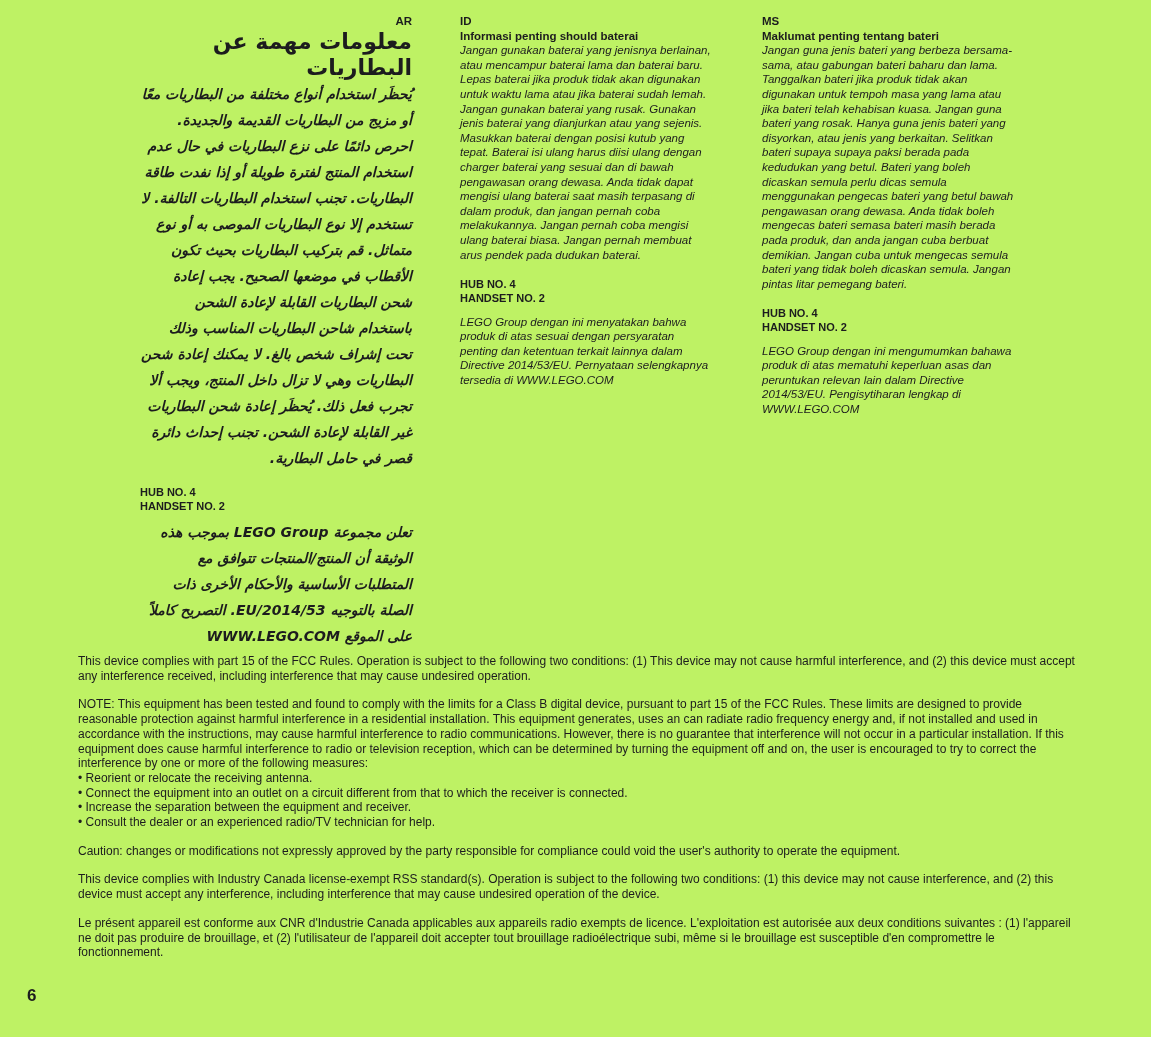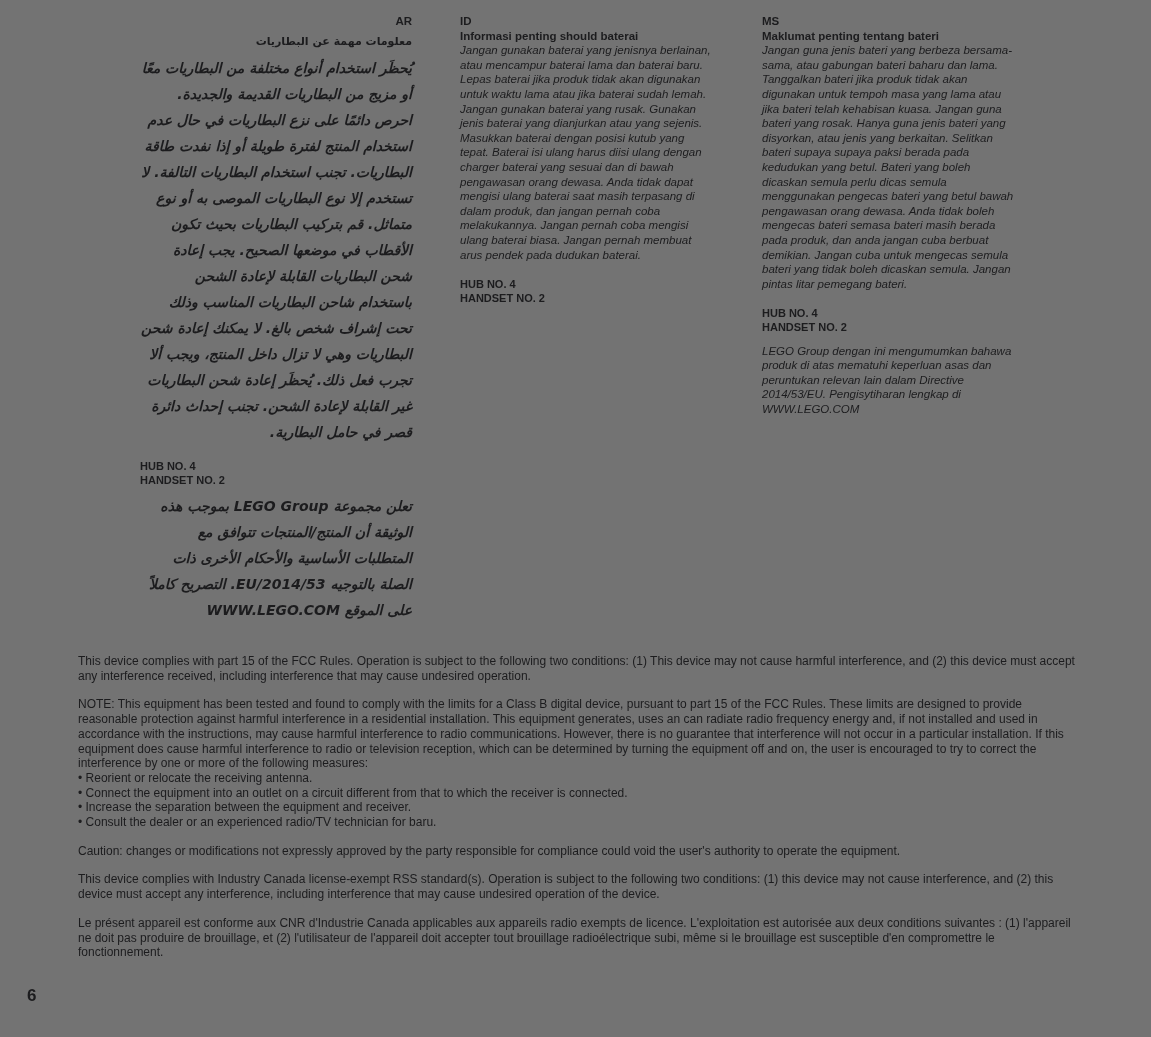--- a/index.html
+++ b/index.html
@@ -1,37 +1,37 @@
 <!DOCTYPE html>
 <html><head>
 <meta charset="utf-8">
 <style>
   html,body { margin:0; padding:0; }
   .page {
     position:relative;
     width:1151px; height:1037px;
-    background:#737373;
+    background:#bef264;
     color:#1c1c1e;
     font-family:"Liberation Sans", sans-serif;
     overflow:hidden;
   }
   
   .col { position:absolute; top:14px; }
   .lang-label { font-weight:bold; font-size:11.5px; line-height:14.6px; }
   .col-title  { font-weight:bold; font-size:11.5px; line-height:14.6px; }
   .col-body   { font-size:11.5px; line-height:14.6px; margin:0;font-style:italic; }
   .hub-block  { font-weight:bold; font-size:11px; line-height:14.2px; margin-top:15px; margin-bottom:9px; }
 
   #col-ar {
     left:140px; width:272px;
     direction:rtl; text-align:right;
     font-family:"DejaVu Sans", sans-serif;
   }
   #col-ar .lang-label { font-family:"Liberation Sans", sans-serif; }
-  #col-ar .col-title  { font-size:11px; line-height:26px; }
+  #col-ar .col-title  { font-size:22px; line-height:26px; }
   #col-ar .col-body   { font-weight:bold; font-size:14px; line-height:26px; }
   #col-ar .hub-block  { direction:ltr; text-align:left; font-family:"Liberation Sans", sans-serif; margin-top:14px; margin-bottom:6px; }
 
   #col-id { left:460px; width:255px; }
   #col-ms { left:762px; width:252px; }
 
   
   .regulatory {
     position:absolute; left:78px; top:654px; width:1000px;
     font-size:12px; line-height:14.7px;
@@ -63,41 +63,42 @@
   </section>
 
   <section class="col" id="col-id">
     <div class="lang-label">ID</div>
     <div class="col-title">Informasi penting should baterai</div>
     <p class="col-body">Jangan gunakan baterai yang jenisnya berlainan, atau mencampur baterai lama dan baterai baru. Lepas baterai jika produk tidak akan digunakan untuk waktu lama atau jika baterai sudah lemah. Jangan gunakan baterai yang rusak. Gunakan jenis baterai yang dianjurkan atau yang sejenis. Masukkan baterai dengan posisi kutub yang tepat. Baterai isi ulang harus diisi ulang dengan charger baterai yang sesuai dan di bawah pengawasan orang dewasa. Anda tidak dapat mengisi ulang baterai saat masih terpasang di dalam produk, dan jangan pernah coba melakukannya. Jangan pernah coba mengisi ulang baterai biasa. Jangan pernah membuat arus pendek pada dudukan baterai.</p>
     <div class="hub-block">
       <div>HUB NO. 4</div>
       <div>HANDSET NO. 2</div>
     </div>
+    <p class="col-body">LEGO Group dengan ini menyatakan bahwa produk di atas sesuai dengan persyaratan penting dan ketentuan terkait lainnya dalam Directive 2014/53/EU. Pernyataan selengkapnya tersedia di WWW.LEGO.COM</p>
   </section>
 
   <section class="col" id="col-ms">
     <div class="lang-label">MS</div>
     <div class="col-title">Maklumat penting tentang bateri</div>
     <p class="col-body">Jangan guna jenis bateri yang berbeza bersama-sama, atau gabungan bateri baharu dan lama. Tanggalkan bateri jika produk tidak akan digunakan untuk tempoh masa yang lama atau jika bateri telah kehabisan kuasa. Jangan guna bateri yang rosak. Hanya guna jenis bateri yang disyorkan, atau jenis yang berkaitan. Selitkan bateri supaya supaya paksi berada pada kedudukan yang betul. Bateri yang boleh dicaskan semula perlu dicas semula menggunakan pengecas bateri yang betul bawah pengawasan orang dewasa. Anda tidak boleh mengecas bateri semasa bateri masih berada pada produk, dan anda jangan cuba berbuat demikian. Jangan cuba untuk mengecas semula bateri yang tidak boleh dicaskan semula. Jangan pintas litar pemegang bateri.</p>
     <div class="hub-block">
       <div>HUB NO. 4</div>
       <div>HANDSET NO. 2</div>
     </div>
     <p class="col-body">LEGO Group dengan ini mengumumkan bahawa produk di atas mematuhi keperluan asas dan peruntukan relevan lain dalam Directive 2014/53/EU. Pengisytiharan lengkap di WWW.LEGO.COM</p>
   </section>
 
   <section class="regulatory">
     <p>This device complies with part 15 of the FCC Rules. Operation is subject to the following two conditions: (1) This device may not cause harmful interference, and (2) this device must accept any interference received, including interference that may cause undesired operation.</p>
     <p class="no-gap">NOTE: This equipment has been tested and found to comply with the limits for a Class B digital device, pursuant to part 15 of the FCC Rules. These limits are designed to provide reasonable protection against harmful interference in a residential installation. This equipment generates, uses an can radiate radio frequency energy and, if not installed and used in accordance with the instructions, may cause harmful interference to radio communications. However, there is no guarantee that interference will not occur in a particular installation. If this equipment does cause harmful interference to radio or television reception, which can be determined by turning the equipment off and on, the user is encouraged to try to correct the interference by one or more of the following measures:</p>
     <div class="measures">
       <div class="measure-item">• Reorient or relocate the receiving antenna.</div>
       <div class="measure-item">• Connect the equipment into an outlet on a circuit different from that to which the receiver is connected.</div>
       <div class="measure-item">• Increase the separation between the equipment and receiver.</div>
-      <div class="measure-item">• Consult the dealer or an experienced radio/TV technician for baru.</div>
+      <div class="measure-item">• Consult the dealer or an experienced radio/TV technician for help.</div>
     </div>
     <p>Caution: changes or modifications not expressly approved by the party responsible for compliance could void the user's authority to operate the equipment.</p>
     <p>This device complies with Industry Canada license-exempt RSS standard(s). Operation is subject to the following two conditions: (1) this device may not cause interference, and (2) this device must accept any interference, including interference that may cause undesired operation of the device.</p>
     <p>Le présent appareil est conforme aux CNR d'Industrie Canada applicables aux appareils radio exempts de licence. L'exploitation est autorisée aux deux conditions suivantes : (1) l'appareil ne doit pas produire de brouillage, et (2) l'utilisateur de l'appareil doit accepter tout brouillage radioélectrique subi, même si le brouillage est susceptible d'en compromettre le fonctionnement.</p>
   </section>
 
   <div class="page-number">6</div>
 
 </div>
 

